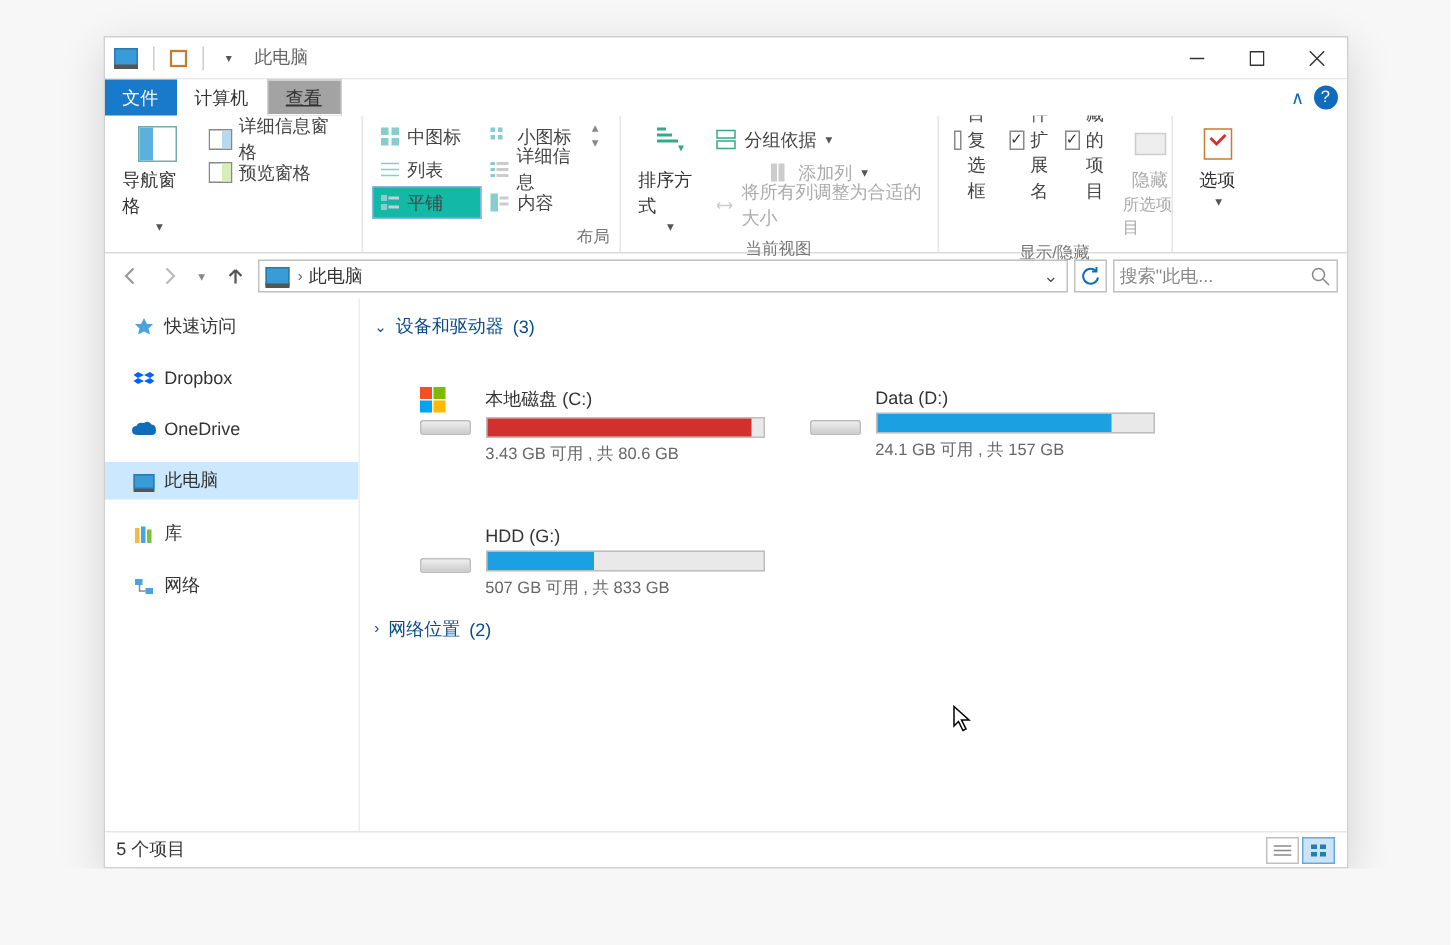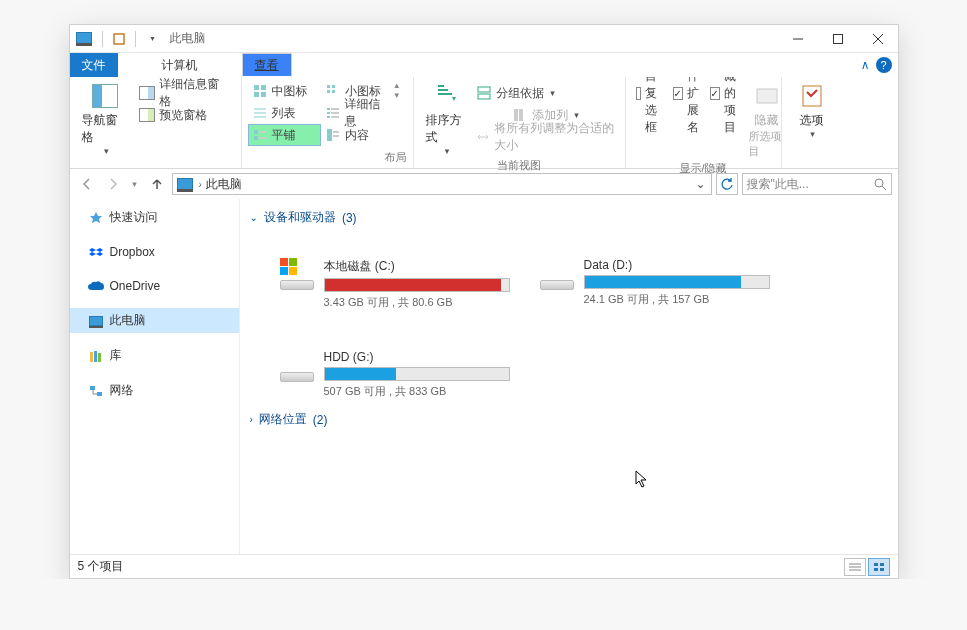--- a/index.html
+++ b/index.html
@@ -13,36 +13,36 @@
   .qat { display:flex; align-items:center; gap:2px; }
   .qat-sep { width:1px; height:16px; background:#ccc; margin:0 4px; }
   .qat-btn { width:20px; height:20px; display:flex; align-items:center; justify-content:center; }
   .title { margin-left:8px; color:#666; font-size:12px; }
   .titlebar .spacer { flex:1; }
   .win-btns { display:flex; }
   .win-btn { width:40px; height:28px; display:flex; align-items:center; justify-content:center; }
   .win-btn svg { width:10px; height:10px; }
   
   
-  .tabs { height:24px; display:flex; background:#fff; position:relative;gap:32px;}
+  .tabs { height:24px; display:flex; background:#fff; position:relative;}
   .tab { padding:0 12px; height:24px; display:flex; align-items:center; font-size:12px; cursor:default;}
   .tab.file { background:#1979ca; color:#fff; }
-  .tab.active { border:1px solid #d0d0d0; border-bottom:1px solid #fff; background:#3b82f6; margin-bottom:-1px;text-decoration:underline;}
+  .tab.active { border:1px solid #d0d0d0; border-bottom:1px solid #fff; background:#a3a3a3; margin-bottom:-1px;text-decoration:underline;}
   .tabs-right { margin-left:auto; display:flex; align-items:center; padding-right:6px; gap:6px; }
   .help-q { width:16px; height:16px; border-radius:50%; background:#0f6cbd; color:#fff; display:flex; align-items:center; justify-content:center; font-size:11px;}
   
   
   .ribbon { background:#fff; border-bottom:1px solid #dadada; height:92px; display:flex; }
   .rgroup { border-right:1px solid #e6e6e6; padding:3px 6px 1px; display:flex; flex-direction:column; }
   .rgroup .lbl {text-align:center; font-size:11px; color:#777; margin-top:auto; padding-bottom:2px;}
   .ritems { flex:1; display:flex; align-items:flex-start; }
   .vbtn { display:flex; flex-direction:column; align-items:center; justify-content:flex-start; padding:2px 6px; font-size:12px; color:#333; min-width:48px;}
   .micon { width:28px; height:28px; margin-bottom:2px; display:flex; align-items:center; justify-content:center; }
   .mini-row { display:flex; align-items:center; gap:4px; padding:1px 4px; font-size:12px; color:#444; height:22px;}
-  .mini-row.sel { background:#86efac; border:1px solid #85b8e0; padding:0 3px;}
+  .mini-row.sel { background:#14b8a6; border:1px solid #85b8e0; padding:0 3px;}
   .mini-icon { width:16px; height:16px; display:flex; align-items:center; justify-content:center; }
   .chk { width:13px; height:13px; border:1px solid #888; display:flex; align-items:center; justify-content:center; font-size:10px; color:#333;}
   .chk.checked::after{content:"✓";}
   .tri { font-size:9px; color:#555; margin-left:2px;}
   .dim { color:#aaa;justify-content:center; }
   
   
   .addrbar { height:30px; display:flex; align-items:center; padding:0 6px; gap:4px; }
   .navarr { width:22px; height:22px; display:flex; align-items:center; justify-content:center; color:#888; }
   .navarr.enabled{color:#555;}

